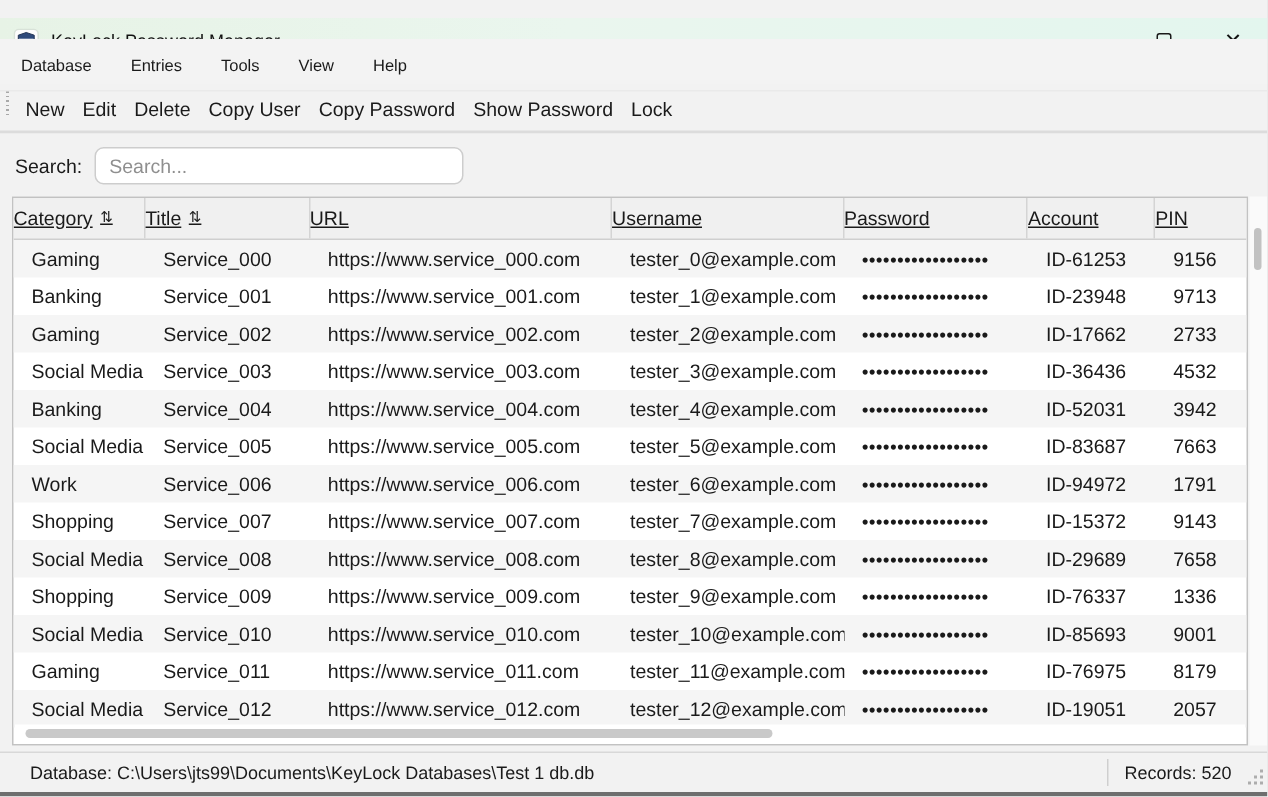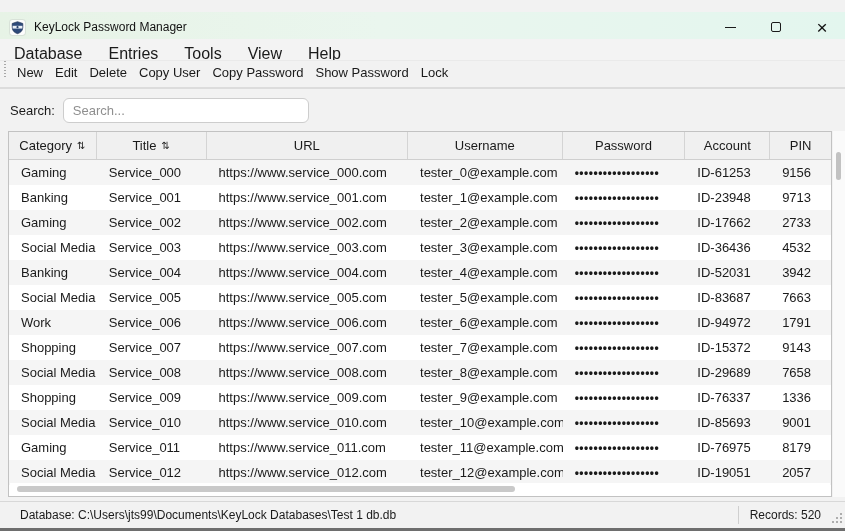--- a/index.html
+++ b/index.html
@@ -17,23 +17,23 @@
   }
   .app-icon { width:17px; height:17px; margin-left:9px; display:flex; }
   .win-title { margin-left:8px; font-size:12px; color:#111; }
   .caption-buttons { margin-left:auto; display:flex; height:30px; }
   .cap-btn { width:46px; height:30px; display:flex; align-items:center; justify-content:center; }
   .glyph-min { width:11px; height:1px; background:#1a1a1a; display:block; }
   .glyph-max { width:10px; height:10px; border:1px solid #1a1a1a; border-radius:2px; display:block; }
   .glyph-close { font-size:19px; font-weight:400; color:#111; line-height:1; }
   
   .menubar {
-    position:absolute; left:0; top:39px; right:0; height:30px;
+    position:absolute; left:0; top:26px; right:0; height:30px;
     background:#f3f3f3; display:flex; align-items:flex-end; padding-left:0;
-    font-size:16px;
+    font-size:11px;
   }
   .menu-item { padding:6px 12px; margin-left:2px; }
   
   .toolbar {
     position:absolute; left:0; top:60px; right:0; height:29px;
     background:#f2f2f2; border-top:1px solid #eaeaea; border-bottom:2px solid #dcdcdc;
     display:flex; align-items:flex-start; font-size:13px;
   }
   .gripper {
     width:2px; height:17px; margin:0 5px 0 4px;
@@ -53,22 +53,22 @@
     outline:none;
   }
   .search-input::placeholder { color:#8f8f8f; }
   
   .table {
     position:absolute; left:8px; top:131px; width:824px; height:366px;
     background:#fff; border:1px solid #c2c2c2; overflow:hidden;
   }
   .thead { display:flex; height:28px; background:#f0f0f0; border-bottom:1px solid #cfcfcf; }
   .th {
-    display:flex; align-items:center; justify-content:center;
-    font-size:13px; border-right:1px solid #d4d4d4; overflow:hidden; white-space:nowrap;
+    display:flex; align-items:center; 
+    font-size:13px; border-right:1px solid #d4d4d4; overflow:hidden; white-space:nowrap;text-decoration:underline;
   }
   .sort-glyph { font-family:"DejaVu Sans",sans-serif; font-size:10px; margin-left:5px; color:#222; }
   .tr { display:flex; height:25px; align-items:center; }
   .tr:nth-child(odd) { background:#f5f5f5; }
   .td {
     font-size:13px; padding-left:12px; white-space:nowrap; overflow:hidden;
   }
   .td.pw { letter-spacing:0.5px; font-weight:700; font-size:12px; }
   .col-0 { width:88px; }  .col-1 { width:110px; } .col-2 { width:202px; }
   .col-3 { width:155px; } .col-4 { width:123px; } .col-5 { width:85px; }

